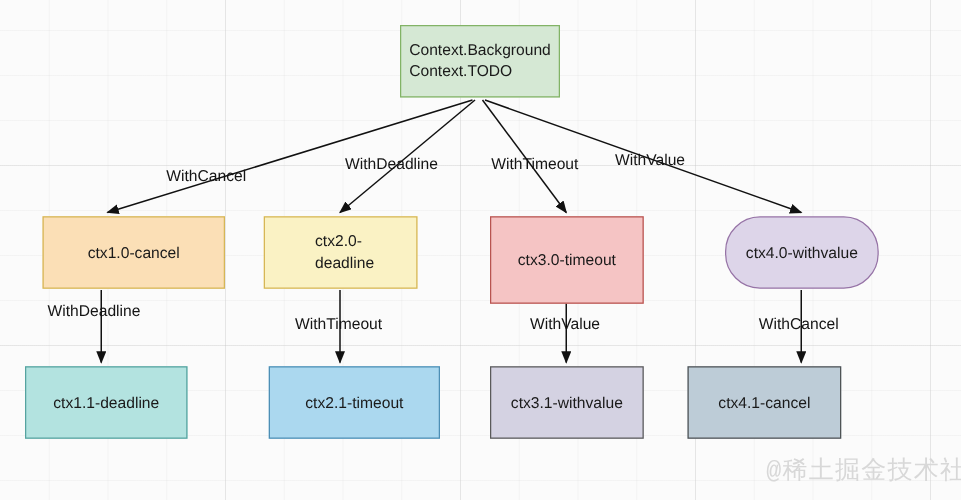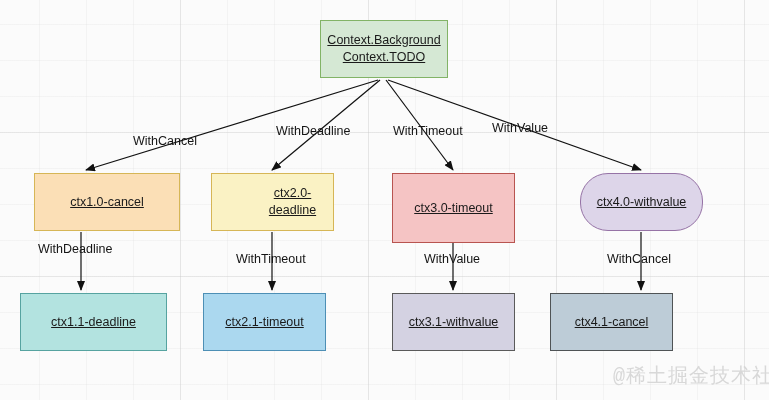--- a/index.html
+++ b/index.html
@@ -29,27 +29,26 @@
     width: 769px;
     height: 400px;
     pointer-events: none;
   }
   .node {
     position: absolute;
     box-sizing: border-box;
     display: flex;
     align-items: center;
     justify-content: center;
-    text-align: center;
+    text-align: left;
     font-size: 12.5px;
     color: #1a1a1a;
     line-height: 1.35;
     border-style: solid;
     border-width: 1px;
-    text-decoration: underline;
   }
   .node-label {
     white-space: pre-line;
   }
   .edge-label {
     position: absolute;
     font-size: 12.5px;
     color: #141414;
     white-space: nowrap;
     background: transparent;
@@ -94,24 +93,24 @@
       </div>
       <div class="node" style="left: 211px; top: 173px; width: 123px; height: 58px; background: rgb(250, 242, 196); border-color: rgb(214, 182, 86); padding-left: 40px;">
         <span class="node-label">ctx2.0-deadline</span>
       </div>
       <div class="node" style="left: 392px; top: 173px; width: 123px; height: 70px; background: rgb(245, 196, 196); border-color: rgb(184, 84, 80);">
         <span class="node-label">ctx3.0-timeout</span>
       </div>
       <div class="node" style="left: 580px; top: 173px; width: 123px; height: 58px; background: rgb(221, 213, 233); border-color: rgb(150, 115, 166); border-radius: 28px;">
         <span class="node-label">ctx4.0-withvalue</span>
       </div>
-      <div class="node" style="left: 20px; top: 293px; width: 147px; height: 58px; background: rgb(179, 227, 224); border-color: rgb(86, 163, 160);">
+      <div class="node" style="left: 20px; top: 293px; width: 130px; height: 58px; background: rgb(179, 227, 224); border-color: rgb(86, 163, 160);">
         <span class="node-label">ctx1.1-deadline</span>
       </div>
-      <div class="node" style="left: 203px; top: 293px; width: 123px; height: 58px; background: rgb(171, 216, 239); border-color: rgb(77, 143, 181);">
+      <div class="node" style="left: 215px; top: 293px; width: 137px; height: 58px; background: rgb(171, 216, 239); border-color: rgb(77, 143, 181);">
         <span class="node-label">ctx2.1-timeout</span>
       </div>
       <div class="node" style="left: 392px; top: 293px; width: 123px; height: 58px; background: rgb(212, 210, 226); border-color: rgb(90, 90, 90);">
         <span class="node-label">ctx3.1-withvalue</span>
       </div>
       <div class="node" style="left: 550px; top: 293px; width: 123px; height: 58px; background: rgb(189, 204, 215); border-color: rgb(79, 83, 85);">
         <span class="node-label">ctx4.1-cancel</span>
       </div>
     </div>
   <div id="edge-label-layer">

